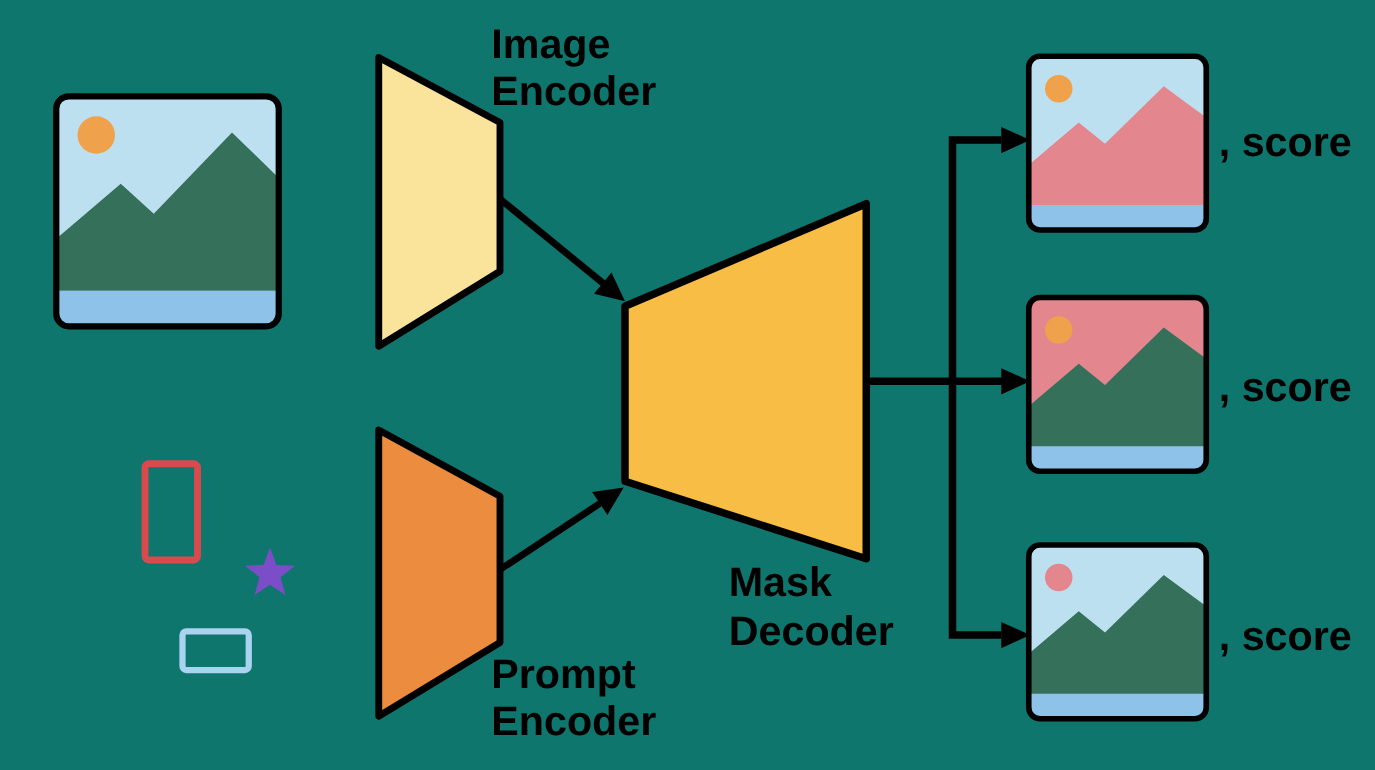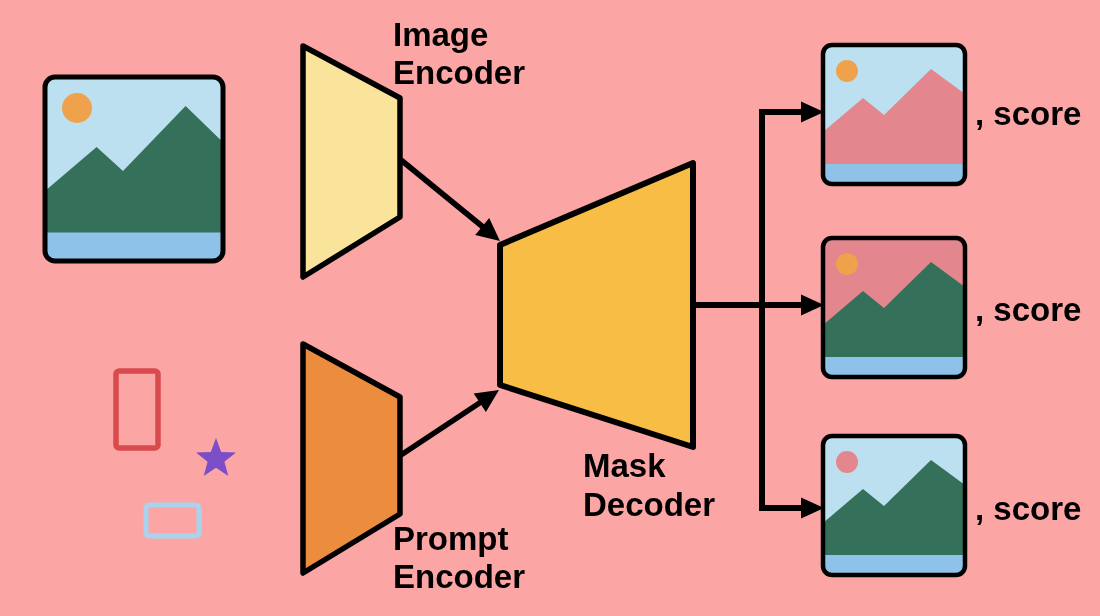--- a/index.html
+++ b/index.html
@@ -1,20 +1,20 @@
 <!DOCTYPE html>
 <html><head>
 <meta charset="utf-8">
 <style>
   html, body { margin: 0; padding: 0; background: #ffffff; }
   .canvas {
     position: relative;
     width: 1100px;
     height: 616px;
-    background: #fca5a5;
+    background: #0f766e;
     overflow: hidden;
   }
   svg { display: block; }
   .lbl {
     font-family: "Liberation Sans", sans-serif;
     font-weight: 700;
     font-size: 33px;
     fill: #000000;
   }
 </style>

